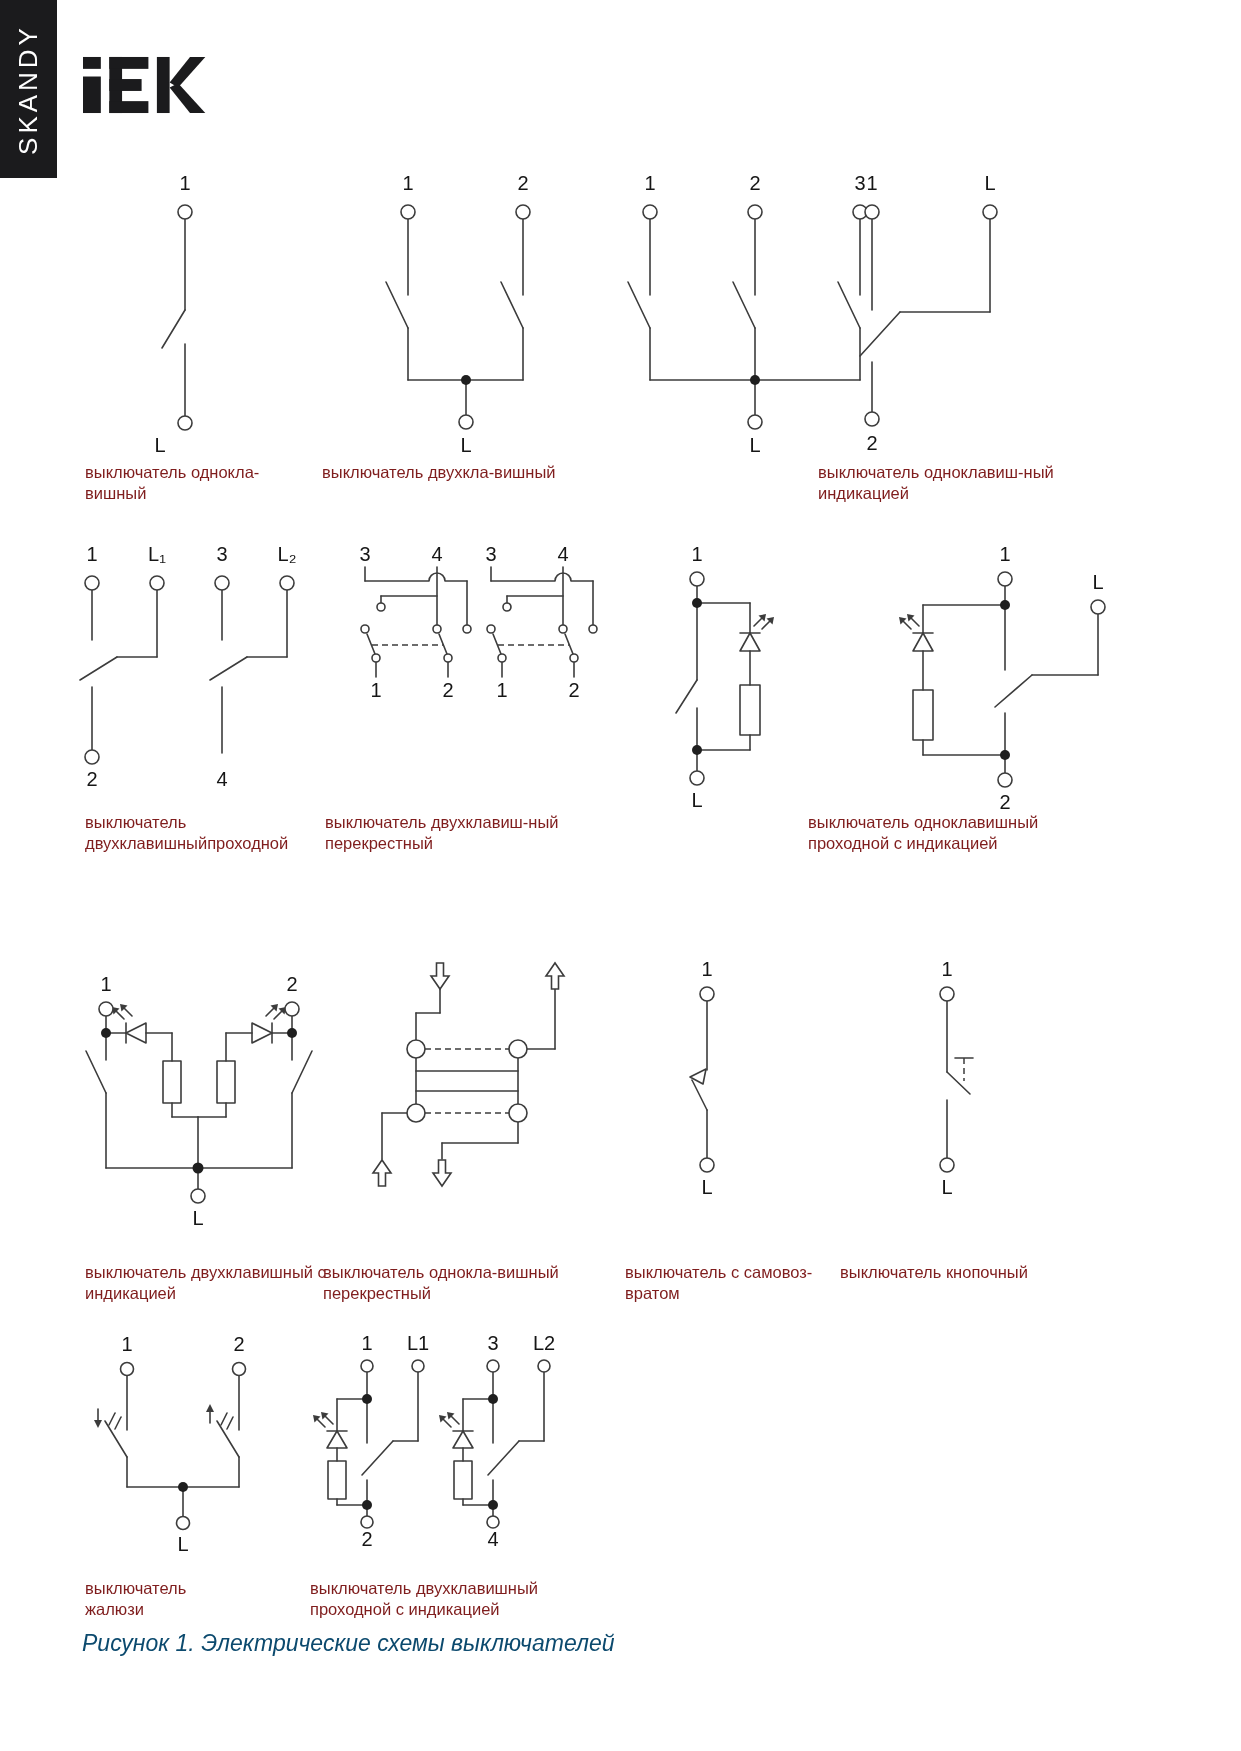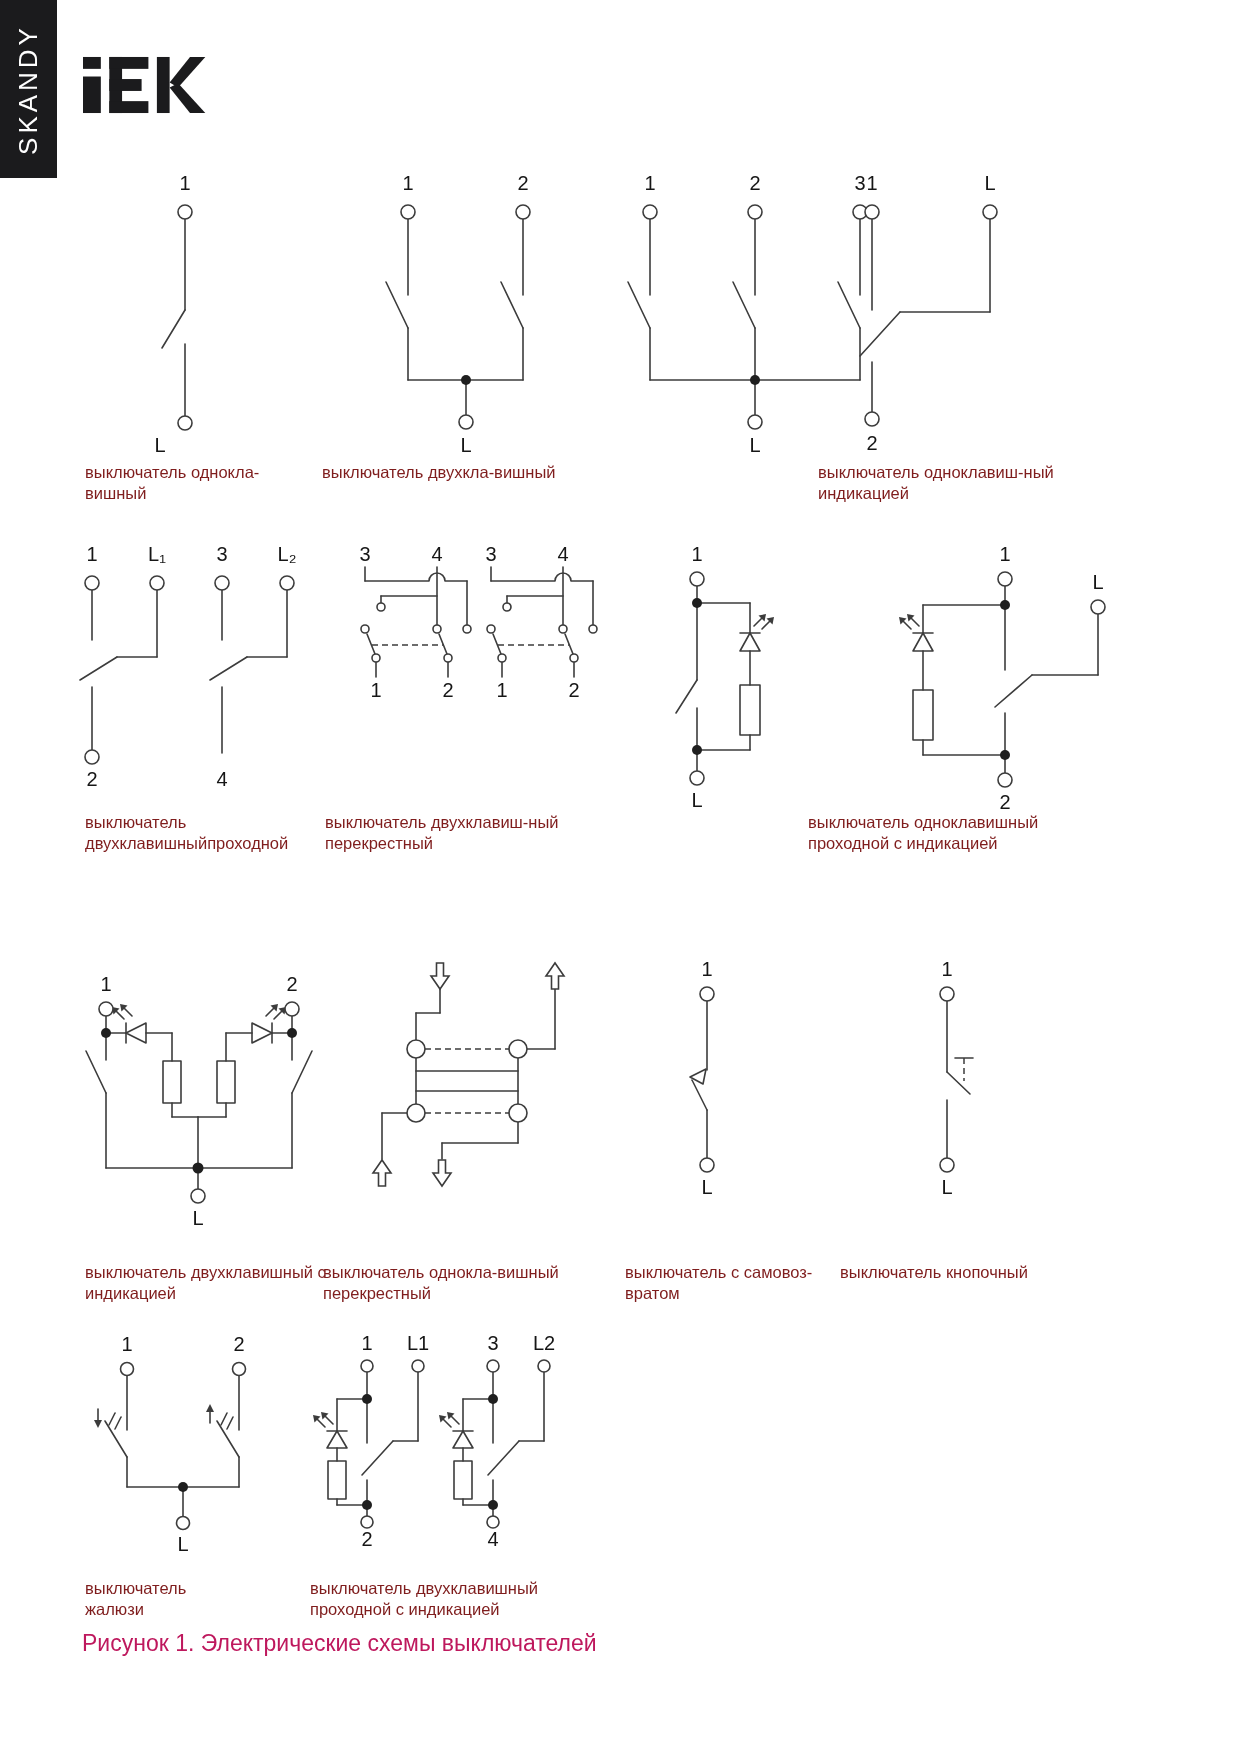--- a/index.html
+++ b/index.html
@@ -11,21 +11,21 @@
                transform:rotate(-90deg);font-weight:400;}
   svg.schem{position:absolute;overflow:visible;}
   .w{stroke:#3c3c3c;stroke-width:1.6;fill:none;stroke-linecap:round;stroke-linejoin:round;}
   .wd{stroke:#3c3c3c;stroke-width:1.5;fill:none;stroke-dasharray:6 4;}
   .term{fill:#fff;stroke:#3c3c3c;stroke-width:1.6;}
   .dot{fill:#1f1f1f;stroke:none;}
   .ah{fill:#3c3c3c;stroke:none;}
   .tl{font-family:"Liberation Sans","DejaVu Sans",sans-serif;font-size:20px;fill:#161616;text-anchor:middle;}
   .cap{position:absolute;font-size:16.5px;line-height:1.28;color:#7f1d1d;}
   .cap span{display:block;}
-  .figcap{position:absolute;font-size:23px;color:#be185d;}
+  .figcap{position:absolute;font-size:23px;color:#0c4a6e;font-style:italic;}
   #logo{position:absolute;left:83px;top:55px;}
 </style>
 </head>
 <body>
 
 <div id="page">
 
   <svg width="0" height="0" style="position:absolute" aria-hidden="true">
     <defs>
       <g id="emitUL" class="w">

